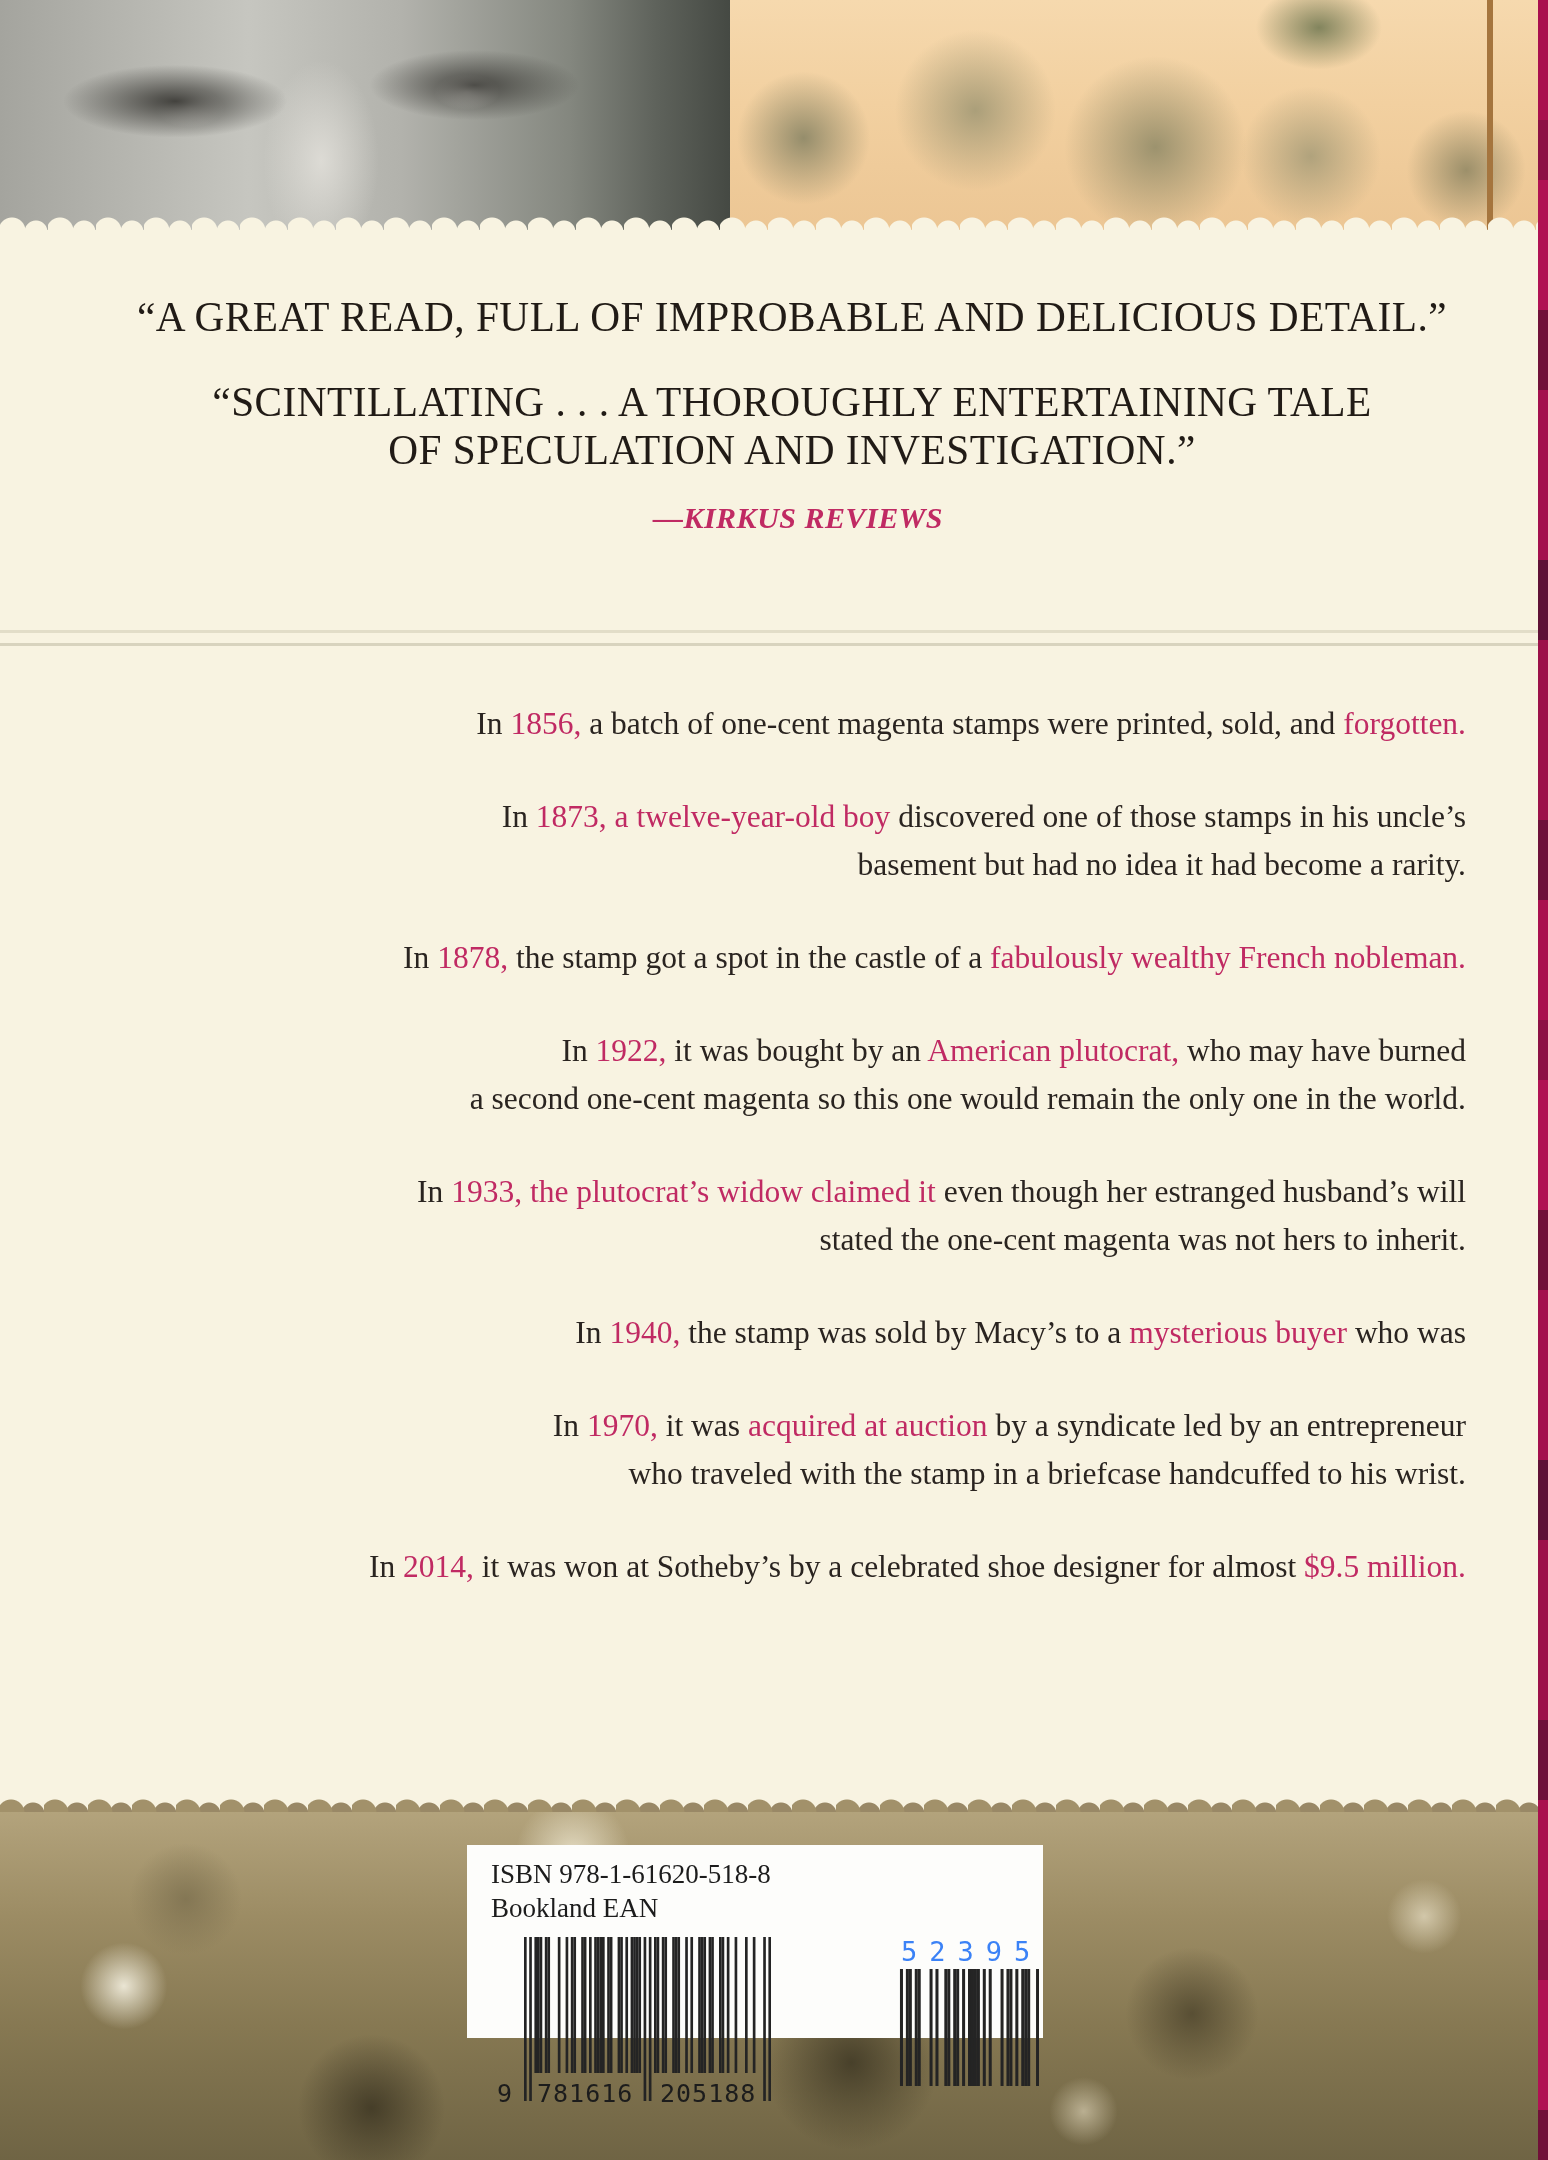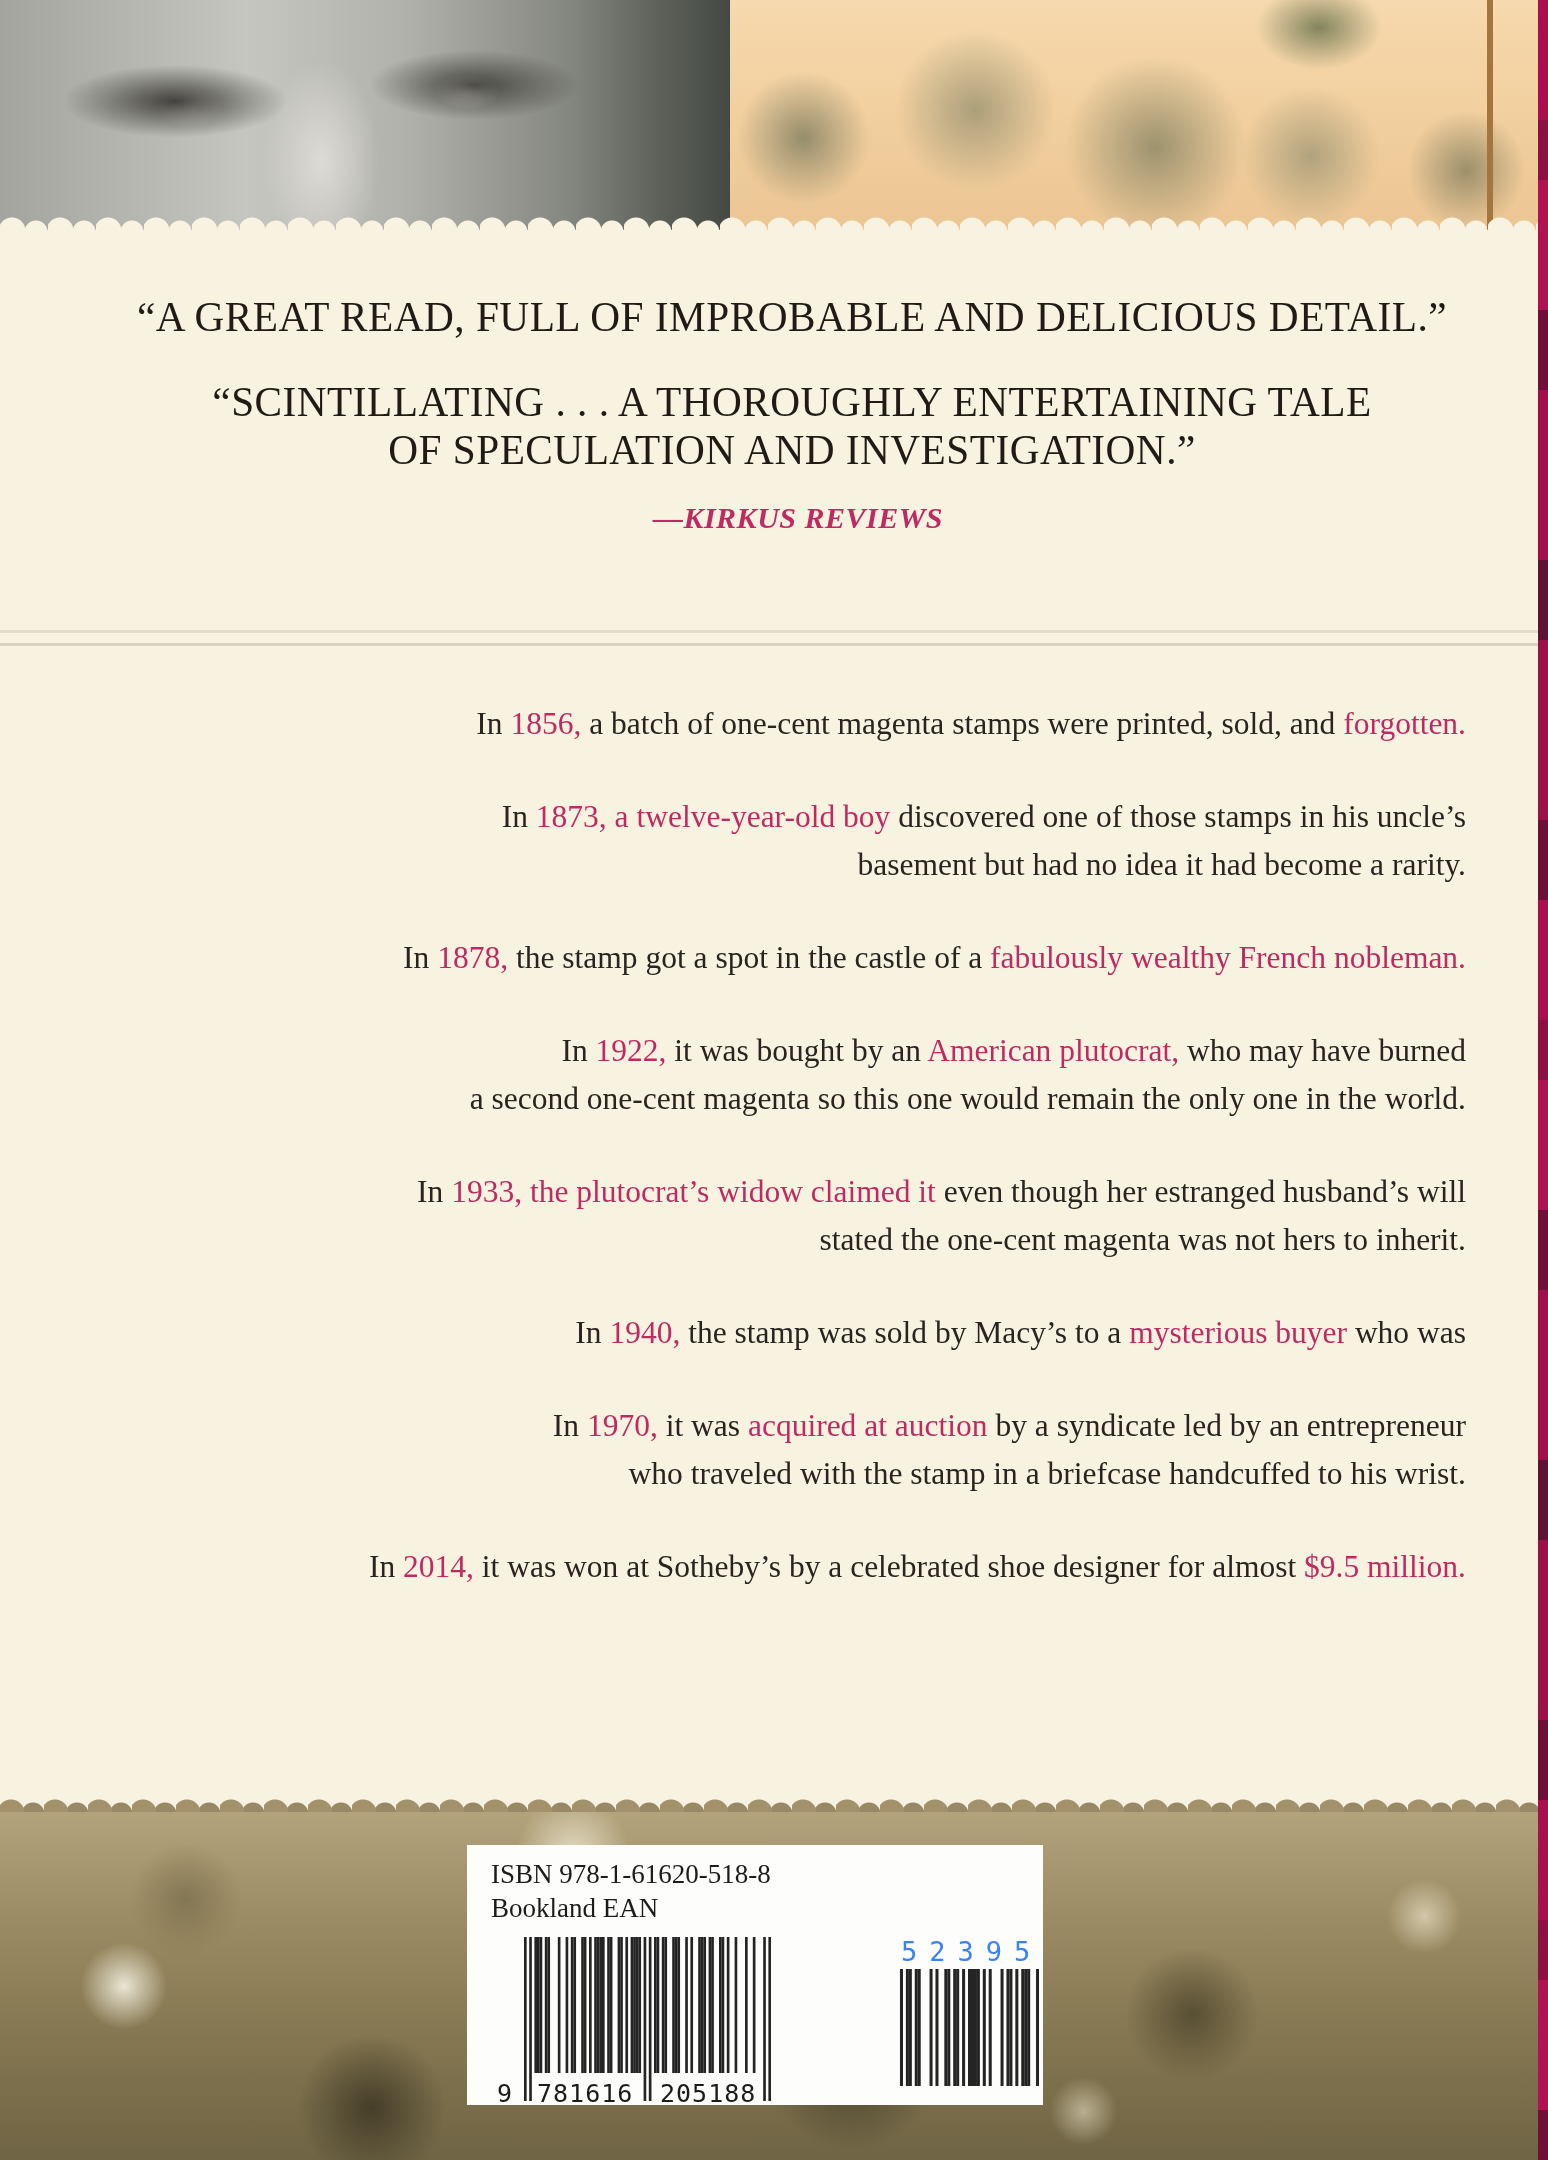--- a/index.html
+++ b/index.html
@@ -84,21 +84,21 @@
       radial-gradient(circle 60px at 92% 30%, rgba(228,219,193,.75), rgba(228,219,193,0) 62%),
       radial-gradient(circle 55px at 70% 86%, rgba(214,204,176,.7), rgba(214,204,176,0) 62%),
       radial-gradient(circle 125px at 55% 72%, rgba(56,50,32,.78), rgba(56,50,32,0) 70%),
       radial-gradient(circle 105px at 24% 85%, rgba(50,44,28,.72), rgba(50,44,28,0) 70%),
       radial-gradient(circle 95px at 77% 58%, rgba(68,60,38,.7), rgba(68,60,38,0) 70%),
       radial-gradient(circle 80px at 12% 25%, rgba(120,108,76,.7), rgba(120,108,76,0) 70%),
       linear-gradient(180deg,#b3a37c 0%,#9c8c64 30%,#867852 62%,#6f6444 100%);
   }
 
   
-  .isbn-box{position:absolute;left:467px;top:33px;width:576px;height:260px;background:#fdfdfb;
+  .isbn-box{position:absolute;left:467px;top:33px;width:576px;height:193px;background:#fdfdfb;
     padding:12px 0 0 24px;z-index:5;}
   .isbn-line{font-size:27px;line-height:34px;color:#1c1c1c;}
   .barcode-row{display:flex;align-items:flex-start;margin-top:12px;}
   .main-barcode{position:relative;margin-left:33px;width:247px;height:168px;}
   .main-barcode svg{display:block;width:247px;height:164px;}
   svg rect{fill:#242424;}
   .bc-digits{position:absolute;bottom:-3px;left:0;width:247px;height:30px;
     font-family:"DejaVu Sans Mono","Liberation Mono",monospace;font-size:25px;color:#1c1c1c;}
   .bc-digits .lead{position:absolute;left:-27px;bottom:0;}
   .bc-digits .g1{position:absolute;left:13px;bottom:0;letter-spacing:1px;}

